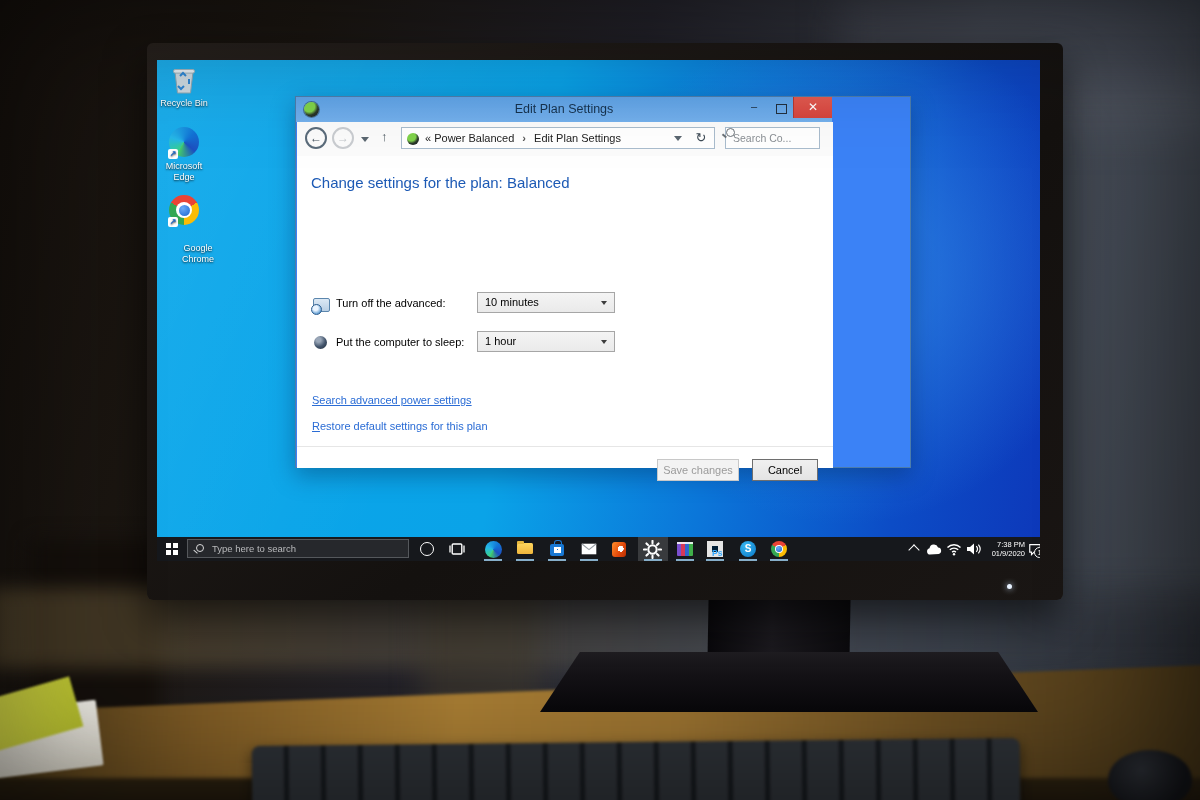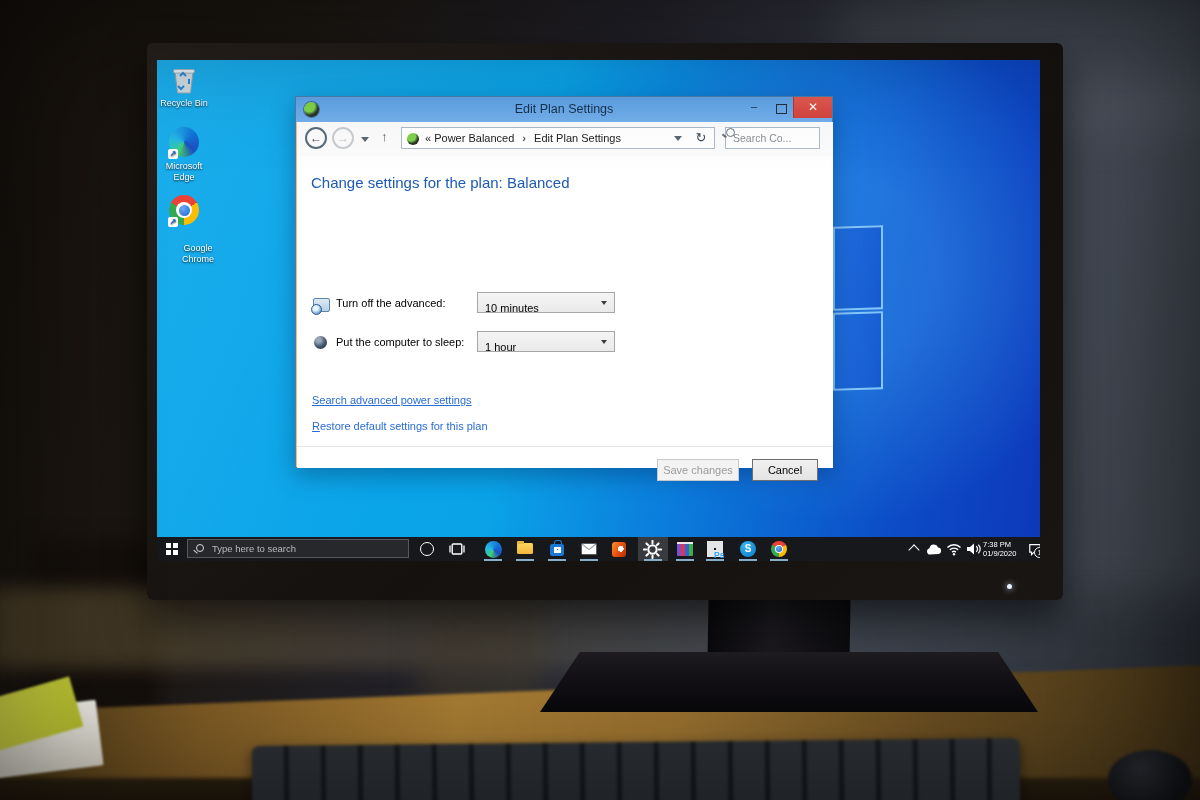--- a/index.html
+++ b/index.html
@@ -55,21 +55,21 @@
   .edge-disc{width:30px;height:30px;border-radius:50%;
      background:conic-gradient(from 210deg,#37d08c,#25b7e8 22%,#1273d6 55%,#1d4fc0 78%,#45d06a 100%);}
   .chrome-disc{position:relative;width:30px;height:30px;border-radius:50%;
      background:conic-gradient(from 60deg,#fbbc05 0 120deg,#34a853 120deg 240deg,#ea4335 240deg 360deg);}
   .chrome-disc::before{content:"";position:absolute;left:7px;top:7px;width:16px;height:16px;border-radius:50%;background:#fff;}
   .chrome-disc::after{content:"";position:absolute;left:9.5px;top:9.5px;width:11px;height:11px;border-radius:50%;background:radial-gradient(circle at 35% 30%,#6aa9f7,#1a66d0);}
   .shortcut{position:absolute;left:0;bottom:0;width:10px;height:10px;background:#fff;border-radius:2px;
             color:#1a66c8;font-size:8px;line-height:10px;font-weight:bold;}
 
   
-  .win{left:138px;top:36px;width:538px;height:372px;background:#fdba74;border:1px solid #4c7cab;box-sizing:border-box;box-shadow:0 8px 22px rgba(0,30,70,.35);}
+  .win{left:138px;top:36px;width:616px;height:372px;background:#3b82f6;border:1px solid #4c7cab;box-sizing:border-box;box-shadow:0 8px 22px rgba(0,30,70,.35);}
   .titlebar{left:0;top:0;width:536px;height:25px;background:linear-gradient(#5fa3e7,#74b0ec);}
   .title-text{width:536px;text-align:center;line-height:25px;font-size:12.5px;color:#16324e;}
   .tb-ico{left:8px;top:5px;width:15px;height:15px;border-radius:50%;
           background:radial-gradient(circle at 35% 30%,#7fd24a 0 38%,#2c3a2c 60%,#141a14 100%);box-shadow:0 0 0 1px rgba(0,0,0,.35);}
   .ctl{position:absolute;top:0;height:21px;text-align:center;color:#1b2a3a;font-size:11px;line-height:19px;cursor:default;}
   .ctl-min{right:64px;width:28px;}
   .ctl-max{right:38px;width:26px;}
   .max-box{position:absolute;left:8px;top:7px;width:9px;height:8px;border:1.4px solid #22303e;}
   .ctl-close{right:0px;width:38px;background:linear-gradient(#e25a50,#d5443e);color:#fff;font-size:12px;line-height:21px;border-left:1px solid #b53832;}
 
@@ -95,21 +95,21 @@
   .content{left:1px;top:59px;width:536px;height:312px;background:#fff;}
   .heading{left:14px;top:18px;font-size:15px;color:#1d5ab5;}
   .desc{left:14px;top:44px;font-size:11px;color:#141414;}
   .row-label{font-size:11px;color:#000;}
   .disp-ico{width:15px;height:12px;background:linear-gradient(#dce9f5,#b9cfe4);border:1.5px solid #5b86ad;border-radius:2px;}
   .disp-ico::after{content:"";position:absolute;left:-3px;bottom:-4px;width:9px;height:9px;border-radius:50%;
                    background:radial-gradient(circle at 40% 35%,#eaf4ff 0 30%,#6fa7d8 70%,#2d6da8 100%);border:1px solid #2d5d8f;}
   .sleep-ico{width:13px;height:13px;border-radius:50%;background:radial-gradient(circle at 35% 30%,#9aa7b8 0 18%,#43556c 55%,#1d2937 100%);}
   .select{position:absolute;width:138px;height:21px;box-sizing:border-box;border:1px solid #a6a6a6;
           background:linear-gradient(#f4f4f4,#eaeaea);font-size:11px;color:#000;}
-  .select .val{position:absolute;left:7px;top:0;line-height:19px;margin-top:6px;}
+  .select .val{position:absolute;left:7px;top:0;line-height:19px;}
   .select .dd{position:absolute;right:7px;top:8px;width:0;height:0;border-left:3.5px solid transparent;border-right:3.5px solid transparent;border-top:4.5px solid #3c3c3c;}
   .wlink{font-size:11px;color:#2a6cd5;}
   .u-all{text-decoration:underline;}
   .u-first::first-letter{text-decoration:underline;}
   .divider{left:0;top:290px;width:536px;height:1px;background:#e6e6e6;}
   .btn{position:absolute;top:303px;height:22px;box-sizing:border-box;text-align:center;font-size:11px;line-height:20px;}
   .btn-save{left:360px;width:82px;background:#f3f3f3;border:1px solid #c8c8c8;color:#9b9b9b;}
   .btn-cancel{left:455px;width:66px;background:linear-gradient(#f0f0f0,#e4e4e4);border:1px solid #6e6e6e;color:#000;}
 
   
@@ -141,31 +141,31 @@
   .store-sm::after{content:"";position:absolute;left:3.5px;top:3px;width:7px;height:6px;
      background:linear-gradient(90deg,#fff 0 3px,transparent 3px 4px,#fff 4px 7px),
                 linear-gradient(0deg,#fff 0 2.5px,transparent 2.5px 3.5px,#fff 3.5px 6px);
      background-blend-mode:multiply;}
   .office-sm{position:absolute;left:7px;top:5px;width:14px;height:15px;border-radius:3px;
      background:radial-gradient(circle at 62% 45%,#fff 0 24%,transparent 25%),linear-gradient(120deg,#ff8f2b,#e1470a 60%,#b62f03);}
   .gear-wrap{position:absolute;left:5px;top:3px;}
   .rar-sm{position:absolute;left:6px;top:5px;width:16px;height:14px;border-radius:1px;
      background:linear-gradient(90deg,#7b4fd0 0 25%,#d6385a 25% 50%,#2f66d0 50% 75%,#3fae49 75% 100%);}
   .rar-sm::before{content:"";position:absolute;left:0;top:0;width:16px;height:2.4px;background:rgba(255,255,255,.85);}
-  .ps-sm{position:absolute;left:6px;top:4px;width:16px;height:16px;background:#001e36;border:7px solid #e5e5e5;box-sizing:border-box;
+  .ps-sm{position:absolute;left:6px;top:4px;width:16px;height:16px;background:#001e36;border:5px solid #e5e5e5;box-sizing:border-box;
      color:#31a8ff;font-size:8.5px;font-weight:bold;text-align:center;line-height:14px;}
   .skype-sm{position:absolute;left:6px;top:4px;width:16px;height:16px;border-radius:50%;
      background:radial-gradient(circle at 35% 30%,#35b6f0,#0a78c8);color:#fff;font-size:10px;font-weight:bold;text-align:center;line-height:16px;}
   .chrome-sm{position:absolute;left:6px;top:4px;width:16px;height:16px;}
   .chrome-sm .chrome-disc{width:16px;height:16px;}
   .chrome-sm .chrome-disc::before{left:4px;top:4px;width:8px;height:8px;}
   .chrome-sm .chrome-disc::after{left:5.2px;top:5.2px;width:5.6px;height:5.6px;}
 
   .tray-chev{position:absolute;width:7px;height:7px;border-top:1.8px solid #fff;border-right:1.8px solid #fff;transform:rotate(-45deg);}
-  .clock{position:absolute;color:#fff;font-size:7.5px;line-height:9px;text-align:left;width:42px;}
+  .clock{position:absolute;color:#fff;font-size:7.5px;line-height:9px;text-align:right;width:42px;}
   .badge{position:absolute;right:-3px;bottom:-2px;width:9px;height:9px;border-radius:50%;background:#16181c;border:1px solid #fff;
          color:#fff;font-size:6.5px;line-height:9px;text-align:center;}
 
   
   .brand{right:10px;top:8px;width:185px;height:60px;}
   .brand-text{position:absolute;left:58px;top:2px;color:#fff;font-style:italic;}
   .brand-main{font-size:27px;font-weight:800;letter-spacing:1px;line-height:28px;text-shadow:0 1px 3px rgba(0,0,0,.5);}
   .brand-sub{position:absolute;right:2px;top:27px;font-size:14px;font-weight:600;letter-spacing:1px;text-shadow:0 1px 3px rgba(0,0,0,.5);}
   .vignette{left:0;top:0;width:1200px;height:800px;pointer-events:none;
             box-shadow:inset 0 0 140px rgba(0,0,0,.55);}

